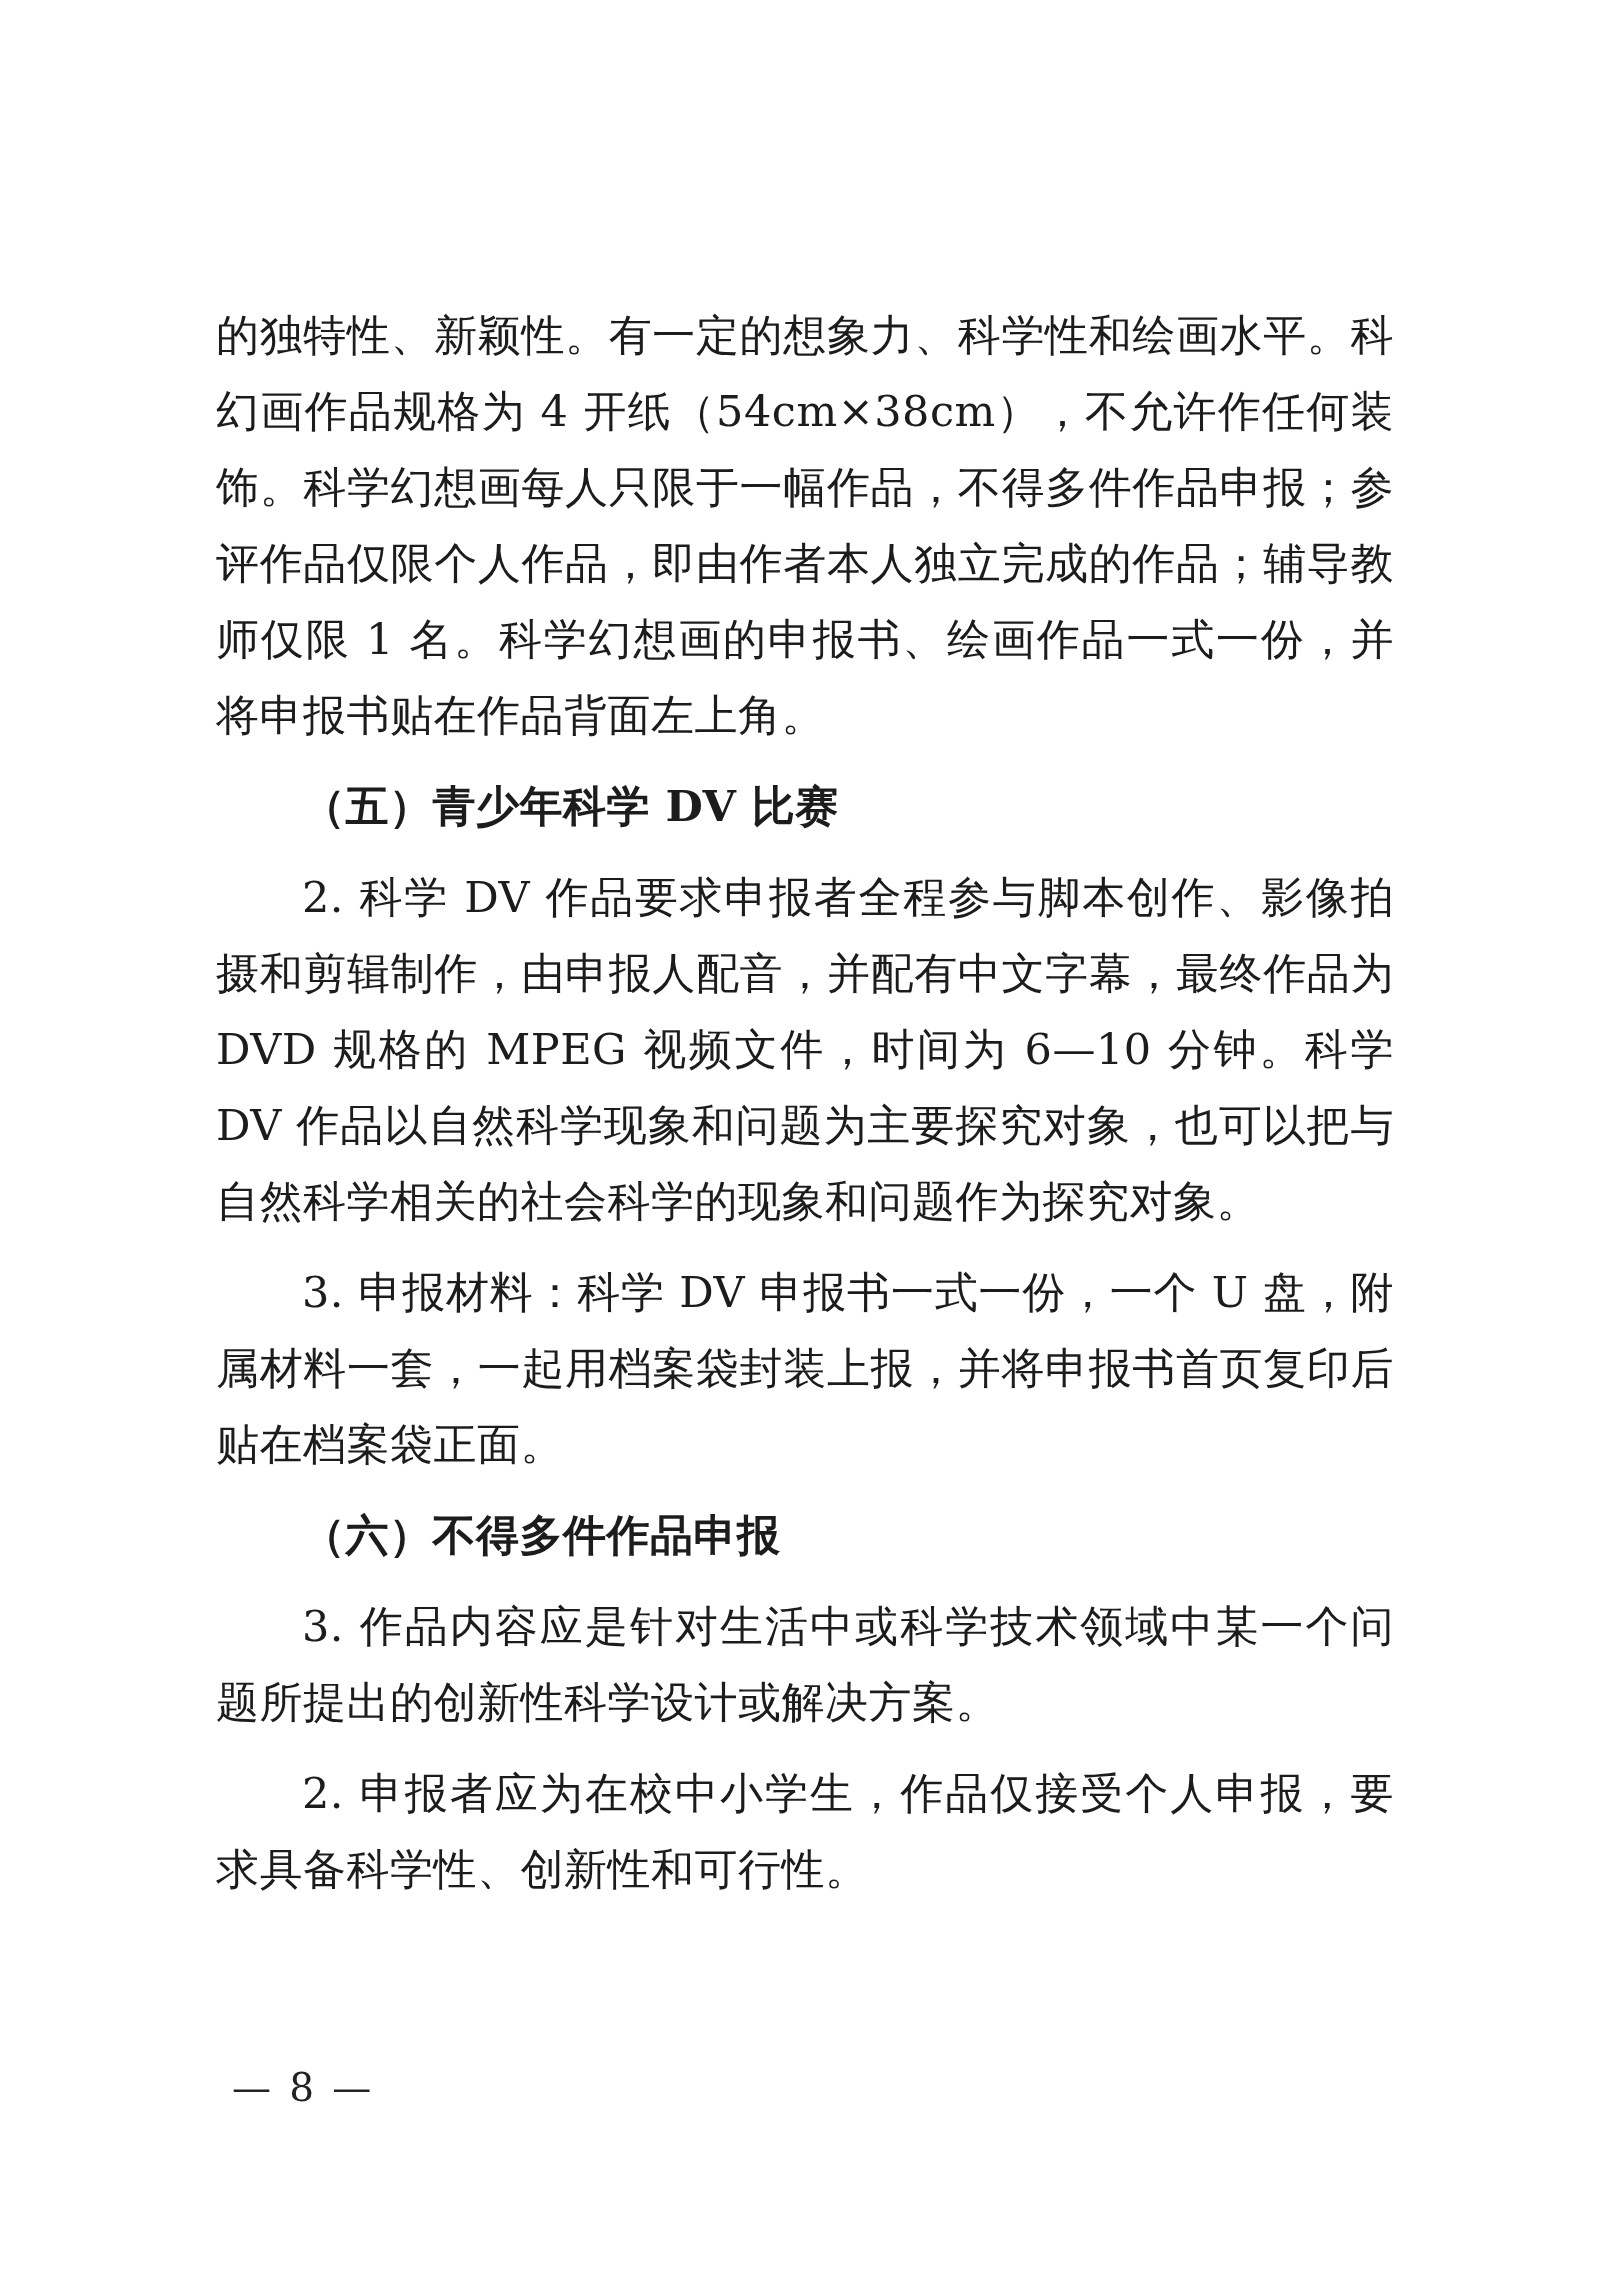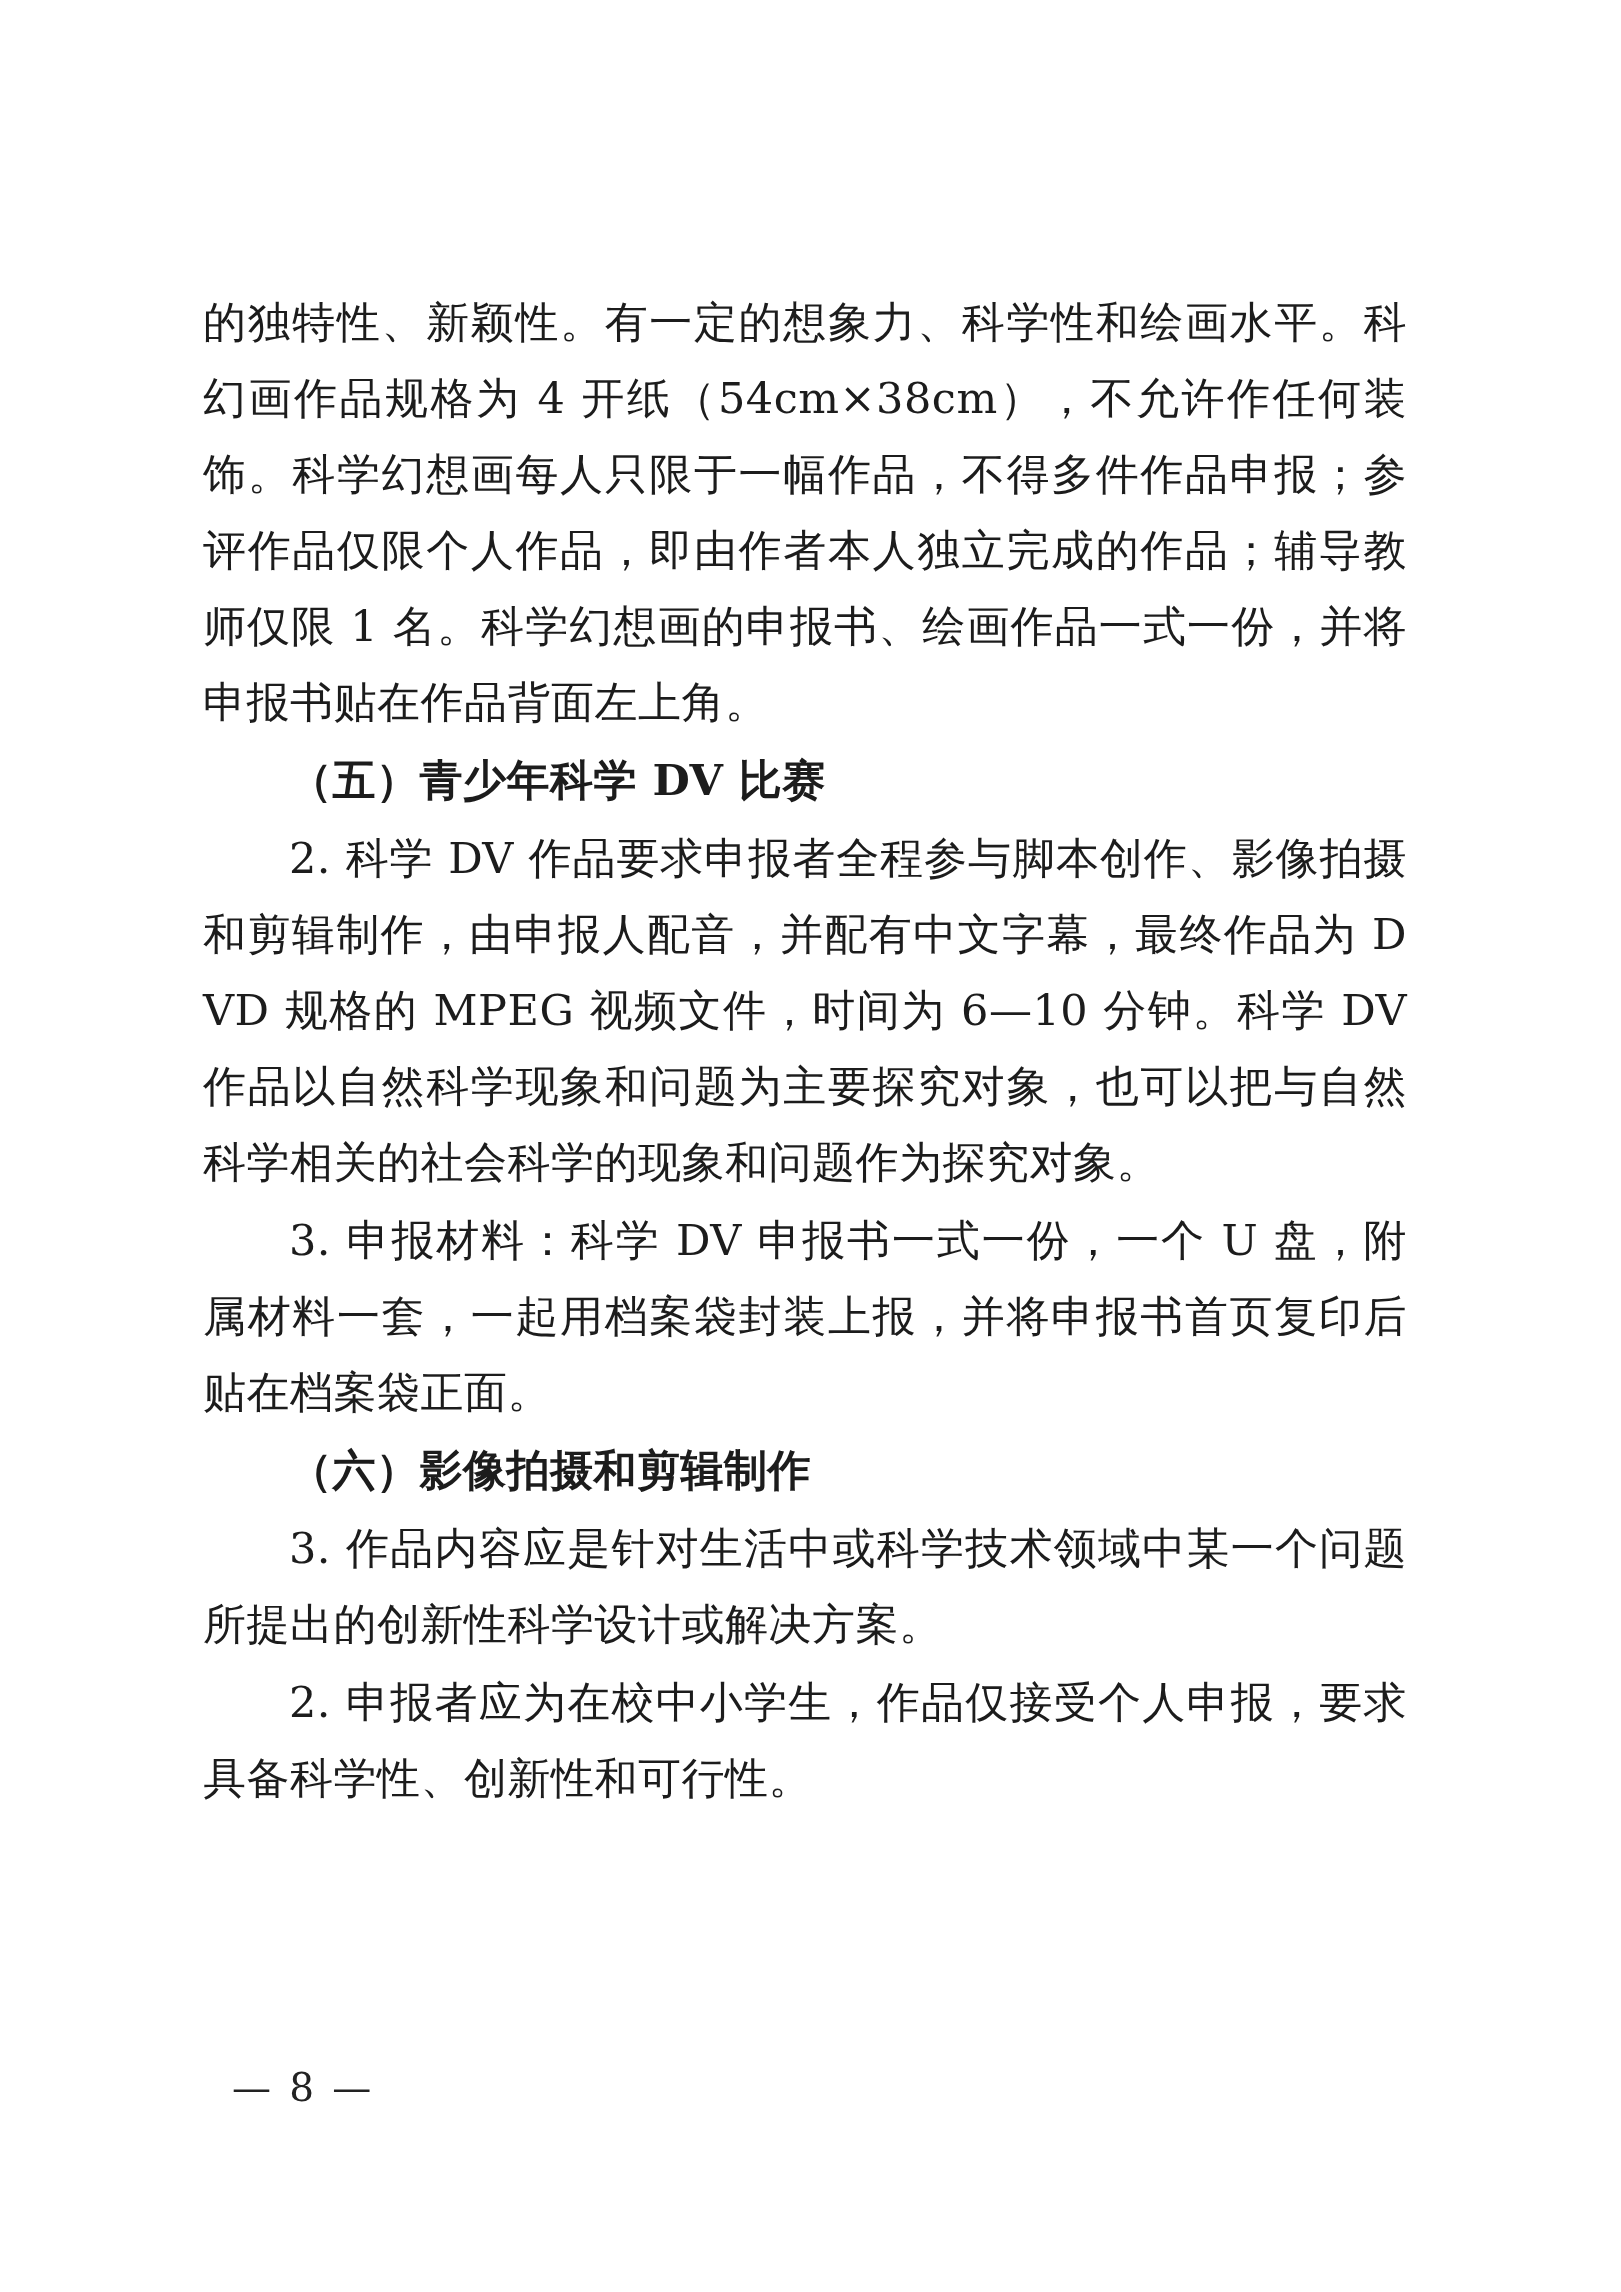--- a/index.html
+++ b/index.html
@@ -15,21 +15,21 @@
   }
 
   .content {
     position: absolute;
     left: 201px;
     top: 282px;
     width: 1208px;
   }
 
   .content p {
-    margin: 2px;
+    margin: 15px;
     font-size: 43px;
     line-height: 76px;
     text-align: justify;
     text-justify: inter-character;
     letter-spacing: 0.5px;
     word-break: break-all;
   }
 
   p.body { text-indent: 86px; }
   p.no-indent { text-indent: 0; }
@@ -52,20 +52,20 @@
 </style>
 </head>
 <body>
 
 <div class="page">
   <div class="content">
     <p class="no-indent">的独特性、新颖性。有一定的想象力、科学性和绘画水平。科幻画作品规格为 4 开纸（54cm×38cm），不允许作任何装饰。科学幻想画每人只限于一幅作品，不得多件作品申报；参评作品仅限个人作品，即由作者本人独立完成的作品；辅导教师仅限 1 名。科学幻想画的申报书、绘画作品一式一份，并将申报书贴在作品背面左上角。</p>
     <p class="heading">（五）青少年科学 DV 比赛</p>
     <p class="body">2. 科学 DV 作品要求申报者全程参与脚本创作、影像拍摄和剪辑制作，由申报人配音，并配有中文字幕，最终作品为 DVD 规格的 MPEG 视频文件，时间为 6—10 分钟。科学 DV 作品以自然科学现象和问题为主要探究对象，也可以把与自然科学相关的社会科学的现象和问题作为探究对象。</p>
     <p class="body">3. 申报材料：科学 DV 申报书一式一份，一个 U 盘，附属材料一套，一起用档案袋封装上报，并将申报书首页复印后贴在档案袋正面。</p>
-    <p class="heading">（六）影像拍摄和剪辑制作</p>
+    <p class="heading">（六）不得多件作品申报</p>
     <p class="body">3. 作品内容应是针对生活中或科学技术领域中某一个问题所提出的创新性科学设计或解决方案。</p>
     <p class="body">2. 申报者应为在校中小学生，作品仅接受个人申报，要求具备科学性、创新性和可行性。</p>
   </div>
 
   <div class="footer">— 8 —</div>
 </div>
 
 
 </body></html>

